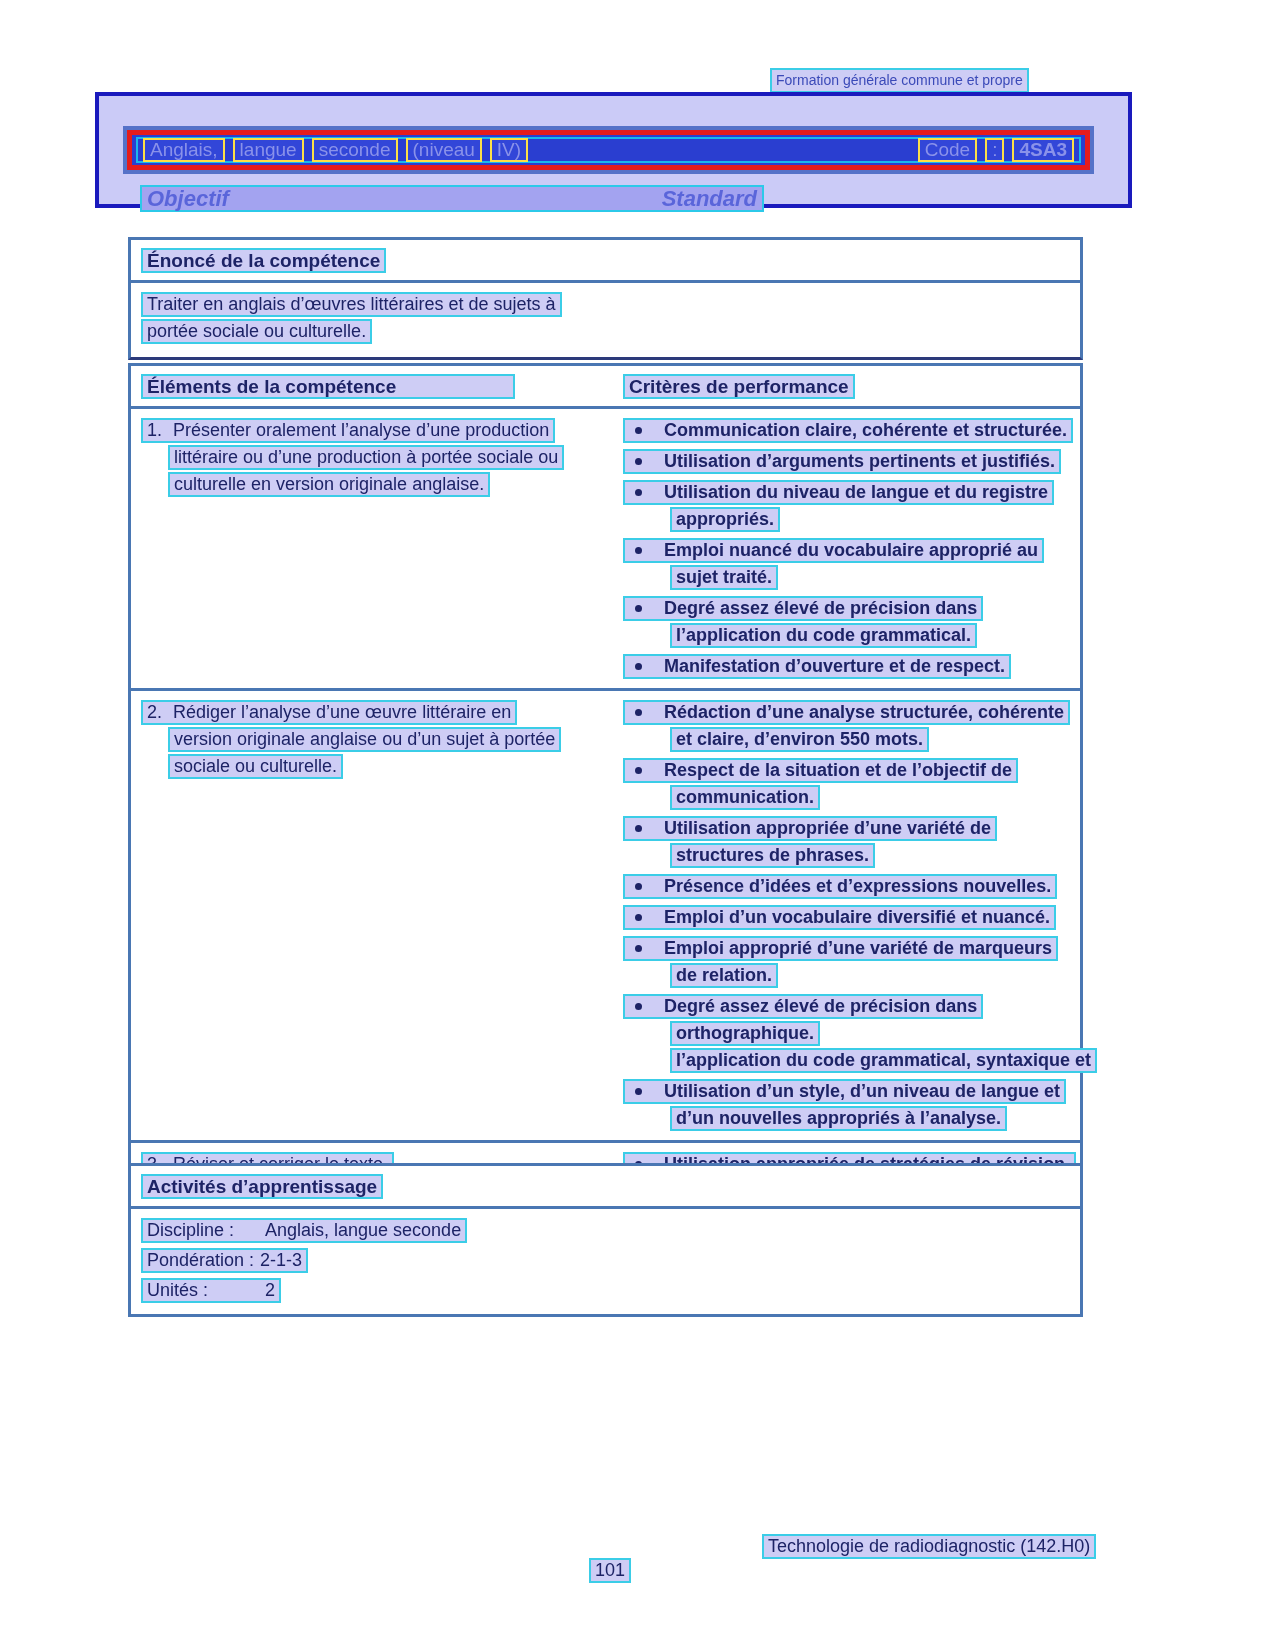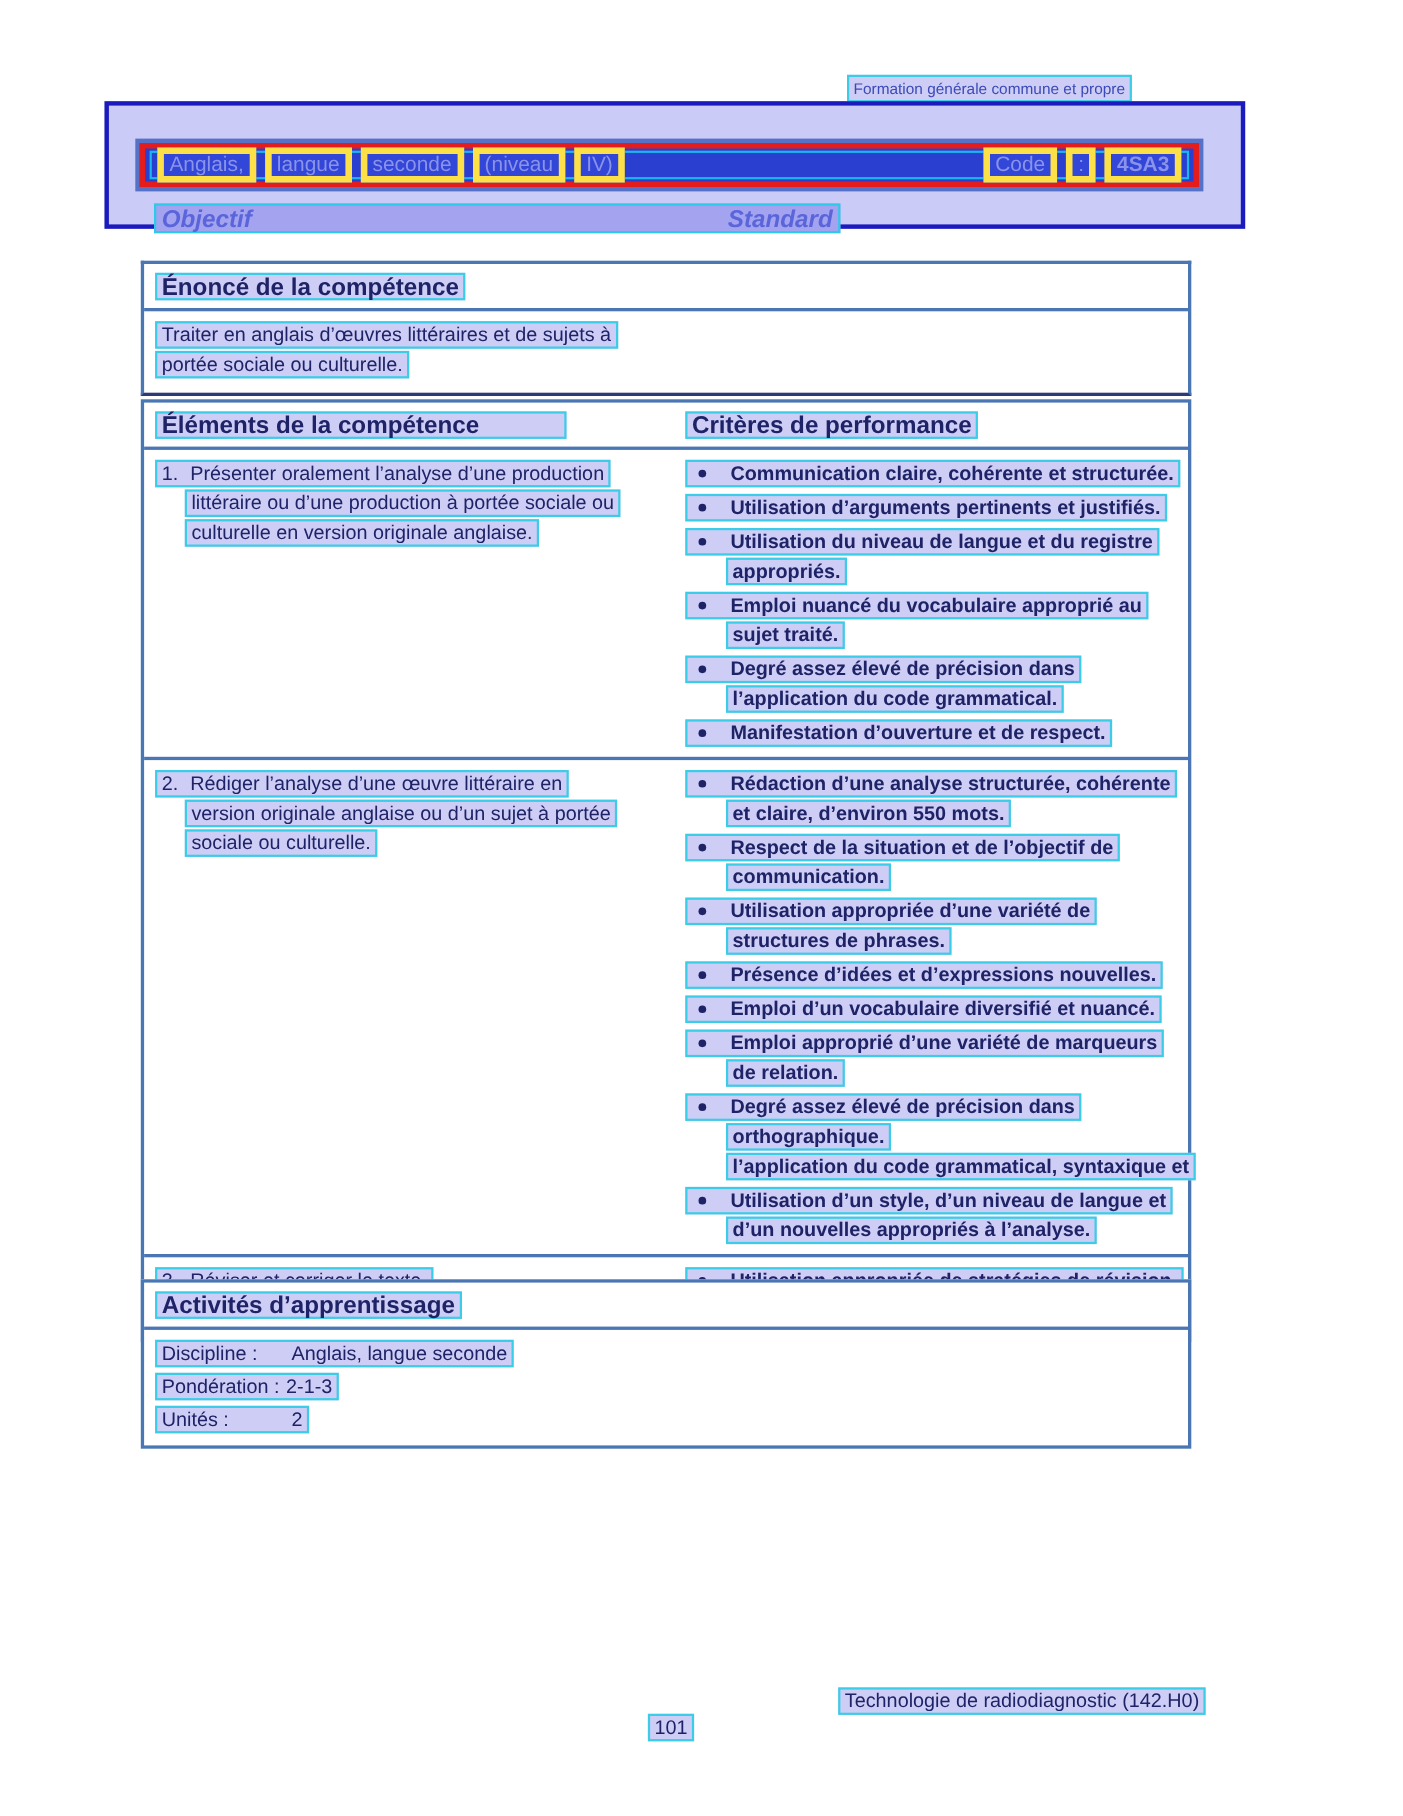--- a/index.html
+++ b/index.html
@@ -22,53 +22,53 @@
   
   #banner{
     position:absolute;left:28px;top:34px;right:38px;height:30px;
     background:#2a3ed0;border:5px solid #e51c1c;box-shadow:0 0 0 4px #5572c8;
   }
   #banner .lbox{
     position:absolute;left:4px;right:4px;top:2px;bottom:2px;
     border:2px solid #1bb7ea;display:flex;align-items:center;padding:0 5px;
   }
   .bword{
-    display:inline-block;border:6px solid #fde047;background:#3246d8;
+    display:inline-block;border:2px solid #fde047;background:#3246d8;
     color:#8a92ea;font-size:19px;line-height:20px;padding:0 5px;margin-right:8px;
     white-space:nowrap;
   }
   #banner .spacer{flex:1;}
   
   #ostrip{
     position:absolute;left:140px;top:185px;width:610px;height:23px;
     background:#a3a3f0;border:2px solid #2cc9e9;display:flex;
     justify-content:space-between;align-items:center;padding:0 5px;
     font-size:22px;font-weight:bold;font-style:italic;color:#5a65da;z-index:3;
   }
   
   .tbl{position:absolute;left:128px;width:949px;background:#ffffff;border:3px solid #4a77b3;}
   #t1{top:237px;border-bottom-color:#2c3a7a;}
   #t2{top:363px;}
   #t3{top:1163px;}
   .thead{padding:8px 0 7px 10px;border-bottom:3px solid #4a77b3;}
-  .thead .hl{font-weight:bold;font-size:22px;}
+  .thead .hl{font-weight:bold;font-size:19px;}
   .tbody{padding:9px 0 11px 10px;}
   .line{margin-bottom:2px;}
   .entry{margin-bottom:6px;font-weight:bold;}
   .entry:last-child{margin-bottom:0;}
   
   .hdr-flex{display:flex;}
   .hl-wideleft{min-width:362px;}
   .row{display:flex;padding:9px 0 7px 10px;border-bottom:3px solid #4a77b3;}
   .row:last-child{border-bottom:none;}
   .col-l{width:482px;flex:0 0 482px;}
   .col-r{flex:1;min-width:0;}
   .num{display:inline-block;width:26px;}
   .i-cont{margin-left:27px;}
-  .b-cont{margin-left:37px;}
+  .b-cont{margin-left:47px;}
   .dot{
     display:inline-block;width:7px;height:7px;border-radius:50%;
     background:#1d2366;margin:0 22px 2px 6px;vertical-align:middle;
   }
   
   .act-row{margin-bottom:5px;}
   .act-row:last-child{margin-bottom:0;}
   .act-label{display:inline-block;min-width:118px;}
   
   #fprog{position:absolute;left:762px;top:1534px;}

